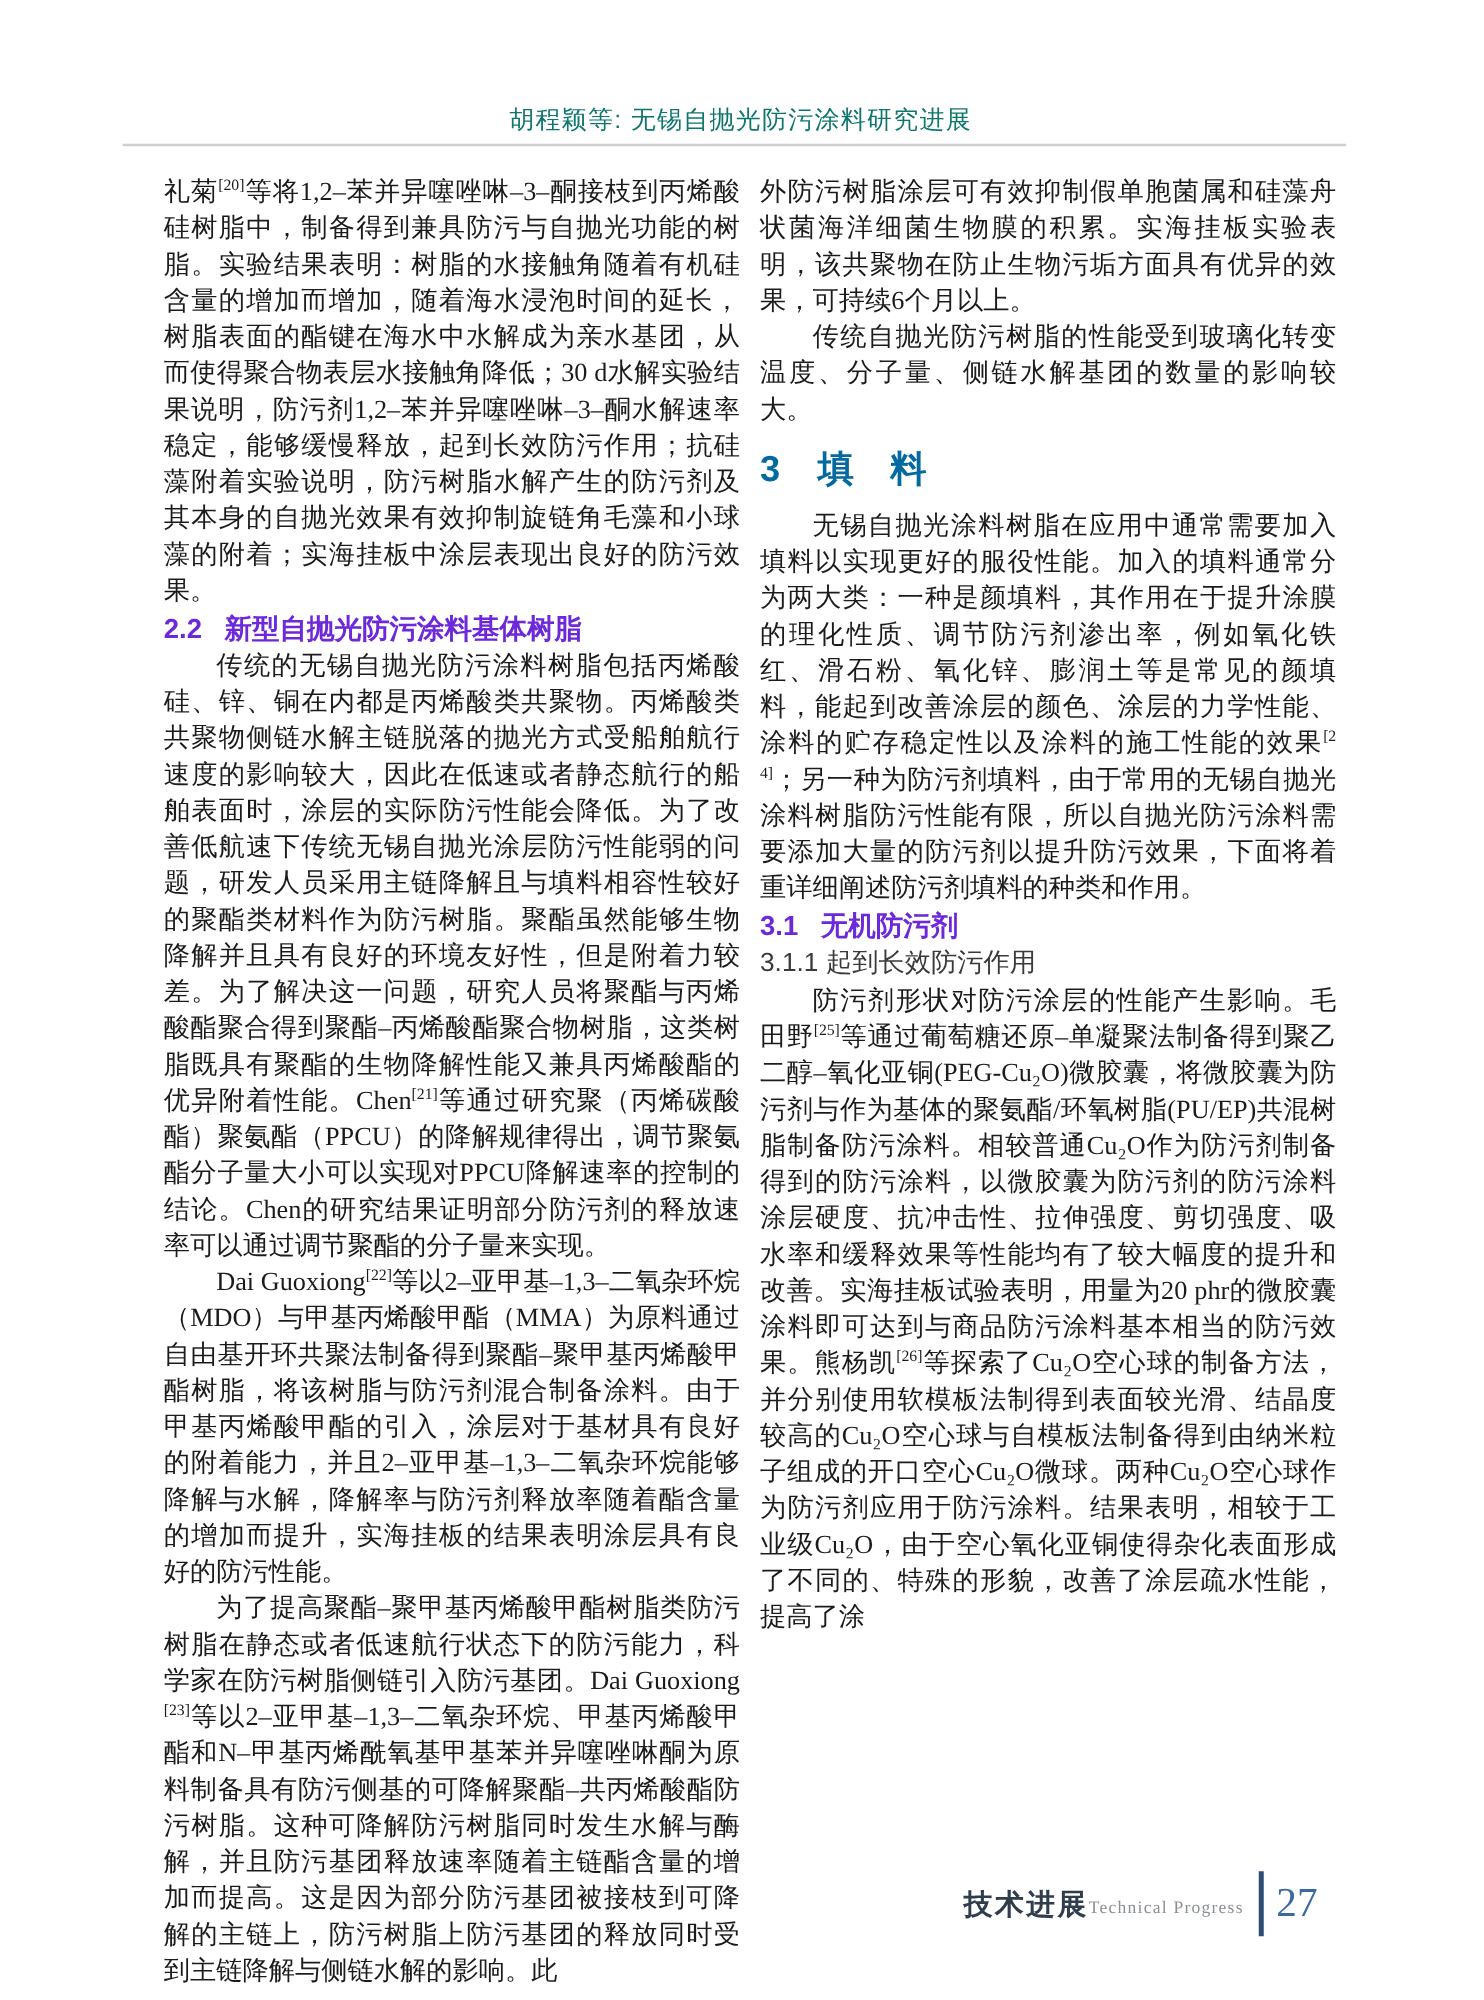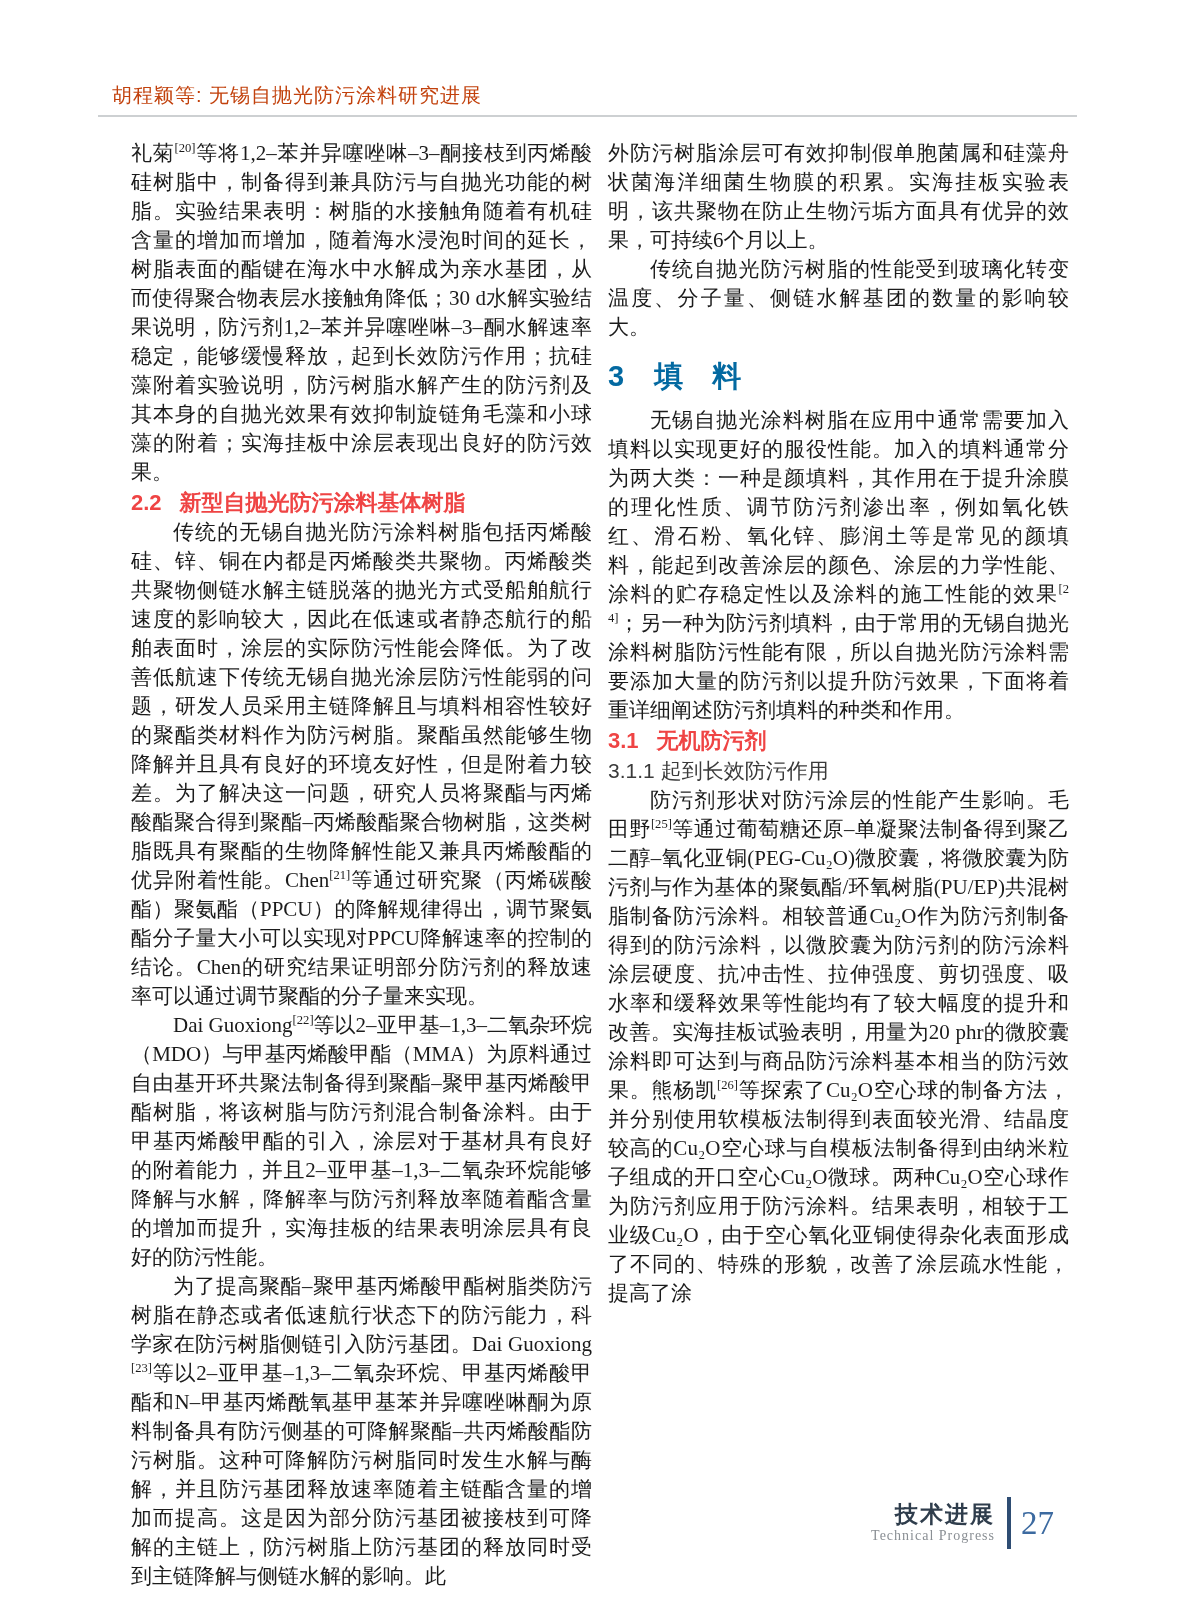--- a/index.html
+++ b/index.html
@@ -3,21 +3,21 @@
 <meta charset="utf-8">
 <style>
   html,body{margin:0;padding:0;}
   body{
     width:1187px;height:1600px;position:relative;background:#ffffff;
     font-family:"Liberation Serif", serif;color:#1b1b1b;overflow:hidden;
   }
   
   .running-header{
     position:absolute;top:82px;left:112px;right:114px;
-    text-align:left;font-size:20px;color:#c2410c;
+    text-align:center;font-size:20px;color:#0f766e;
     font-family:"Liberation Sans", sans-serif;letter-spacing:1px;
   }
   .header-rule{
     position:absolute;top:115px;left:98px;right:110px;height:0;
     border-top:2px solid #cdd0d2;
   }
   
   .col{position:absolute;top:139px;width:461px;text-align:justify;}
   .col-left{left:131px;}
   .col-right{left:608px;}
@@ -28,34 +28,34 @@
   p.body-p.indent{text-indent:2em;}
   sup.ref{font-size:0.60em;vertical-align:super;line-height:0;}
   
   .h1{
     font-family:"Liberation Sans", sans-serif;font-weight:bold;
     color:#0369a1;font-size:29px;line-height:36px;margin:16px 0 12px 0;
   }
   .h1 .hnum{margin-right:30px;}
   .h2{
     font-family:"Liberation Sans", sans-serif;font-weight:bold;
-    color:#ef4444;font-size:22px;line-height:29px;margin:1px 0;
+    color:#6d28d9;font-size:22px;line-height:29px;margin:1px 0;
   }
   .h2 .hnum{margin-right:18px;}
   .h3{
     font-family:"Liberation Sans", sans-serif;font-weight:normal;
     color:#3a3a3a;font-size:21px;line-height:29px;margin:1px 0;
   }
   .h3 .hnum{margin-right:6px;}
   
   .footer{
     position:absolute;top:1497px;right:133px;
     display:flex;align-items:center;
   }
-  .footer-labels{display:flex;flex-direction:column;align-items:flex-end;}
+  .footer-labels{display:flex;flex-direction:row;align-items:flex-end;}
   .footer-cn{
     font-family:"Liberation Sans", sans-serif;font-weight:bold;
     font-size:23px;line-height:26px;color:#2f3d4c;letter-spacing:2px;
   }
   .footer-en{
     font-family:"Liberation Serif", serif;font-size:14px;line-height:18px;
     color:#8a8f94;letter-spacing:1px;
   }
   .footer-bar{width:4px;height:52px;background:#2e4d73;margin:0 10px 0 12px;}
   .footer-page{

